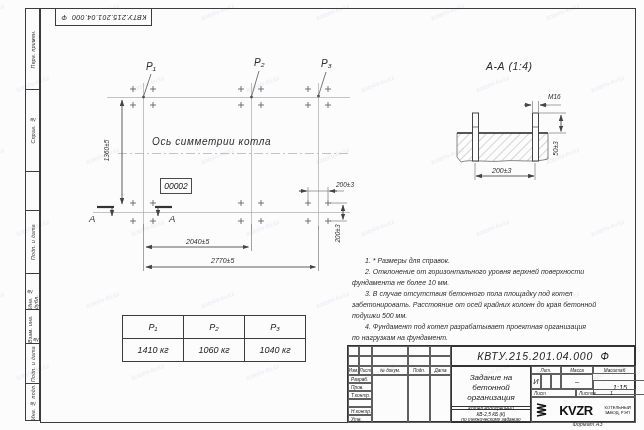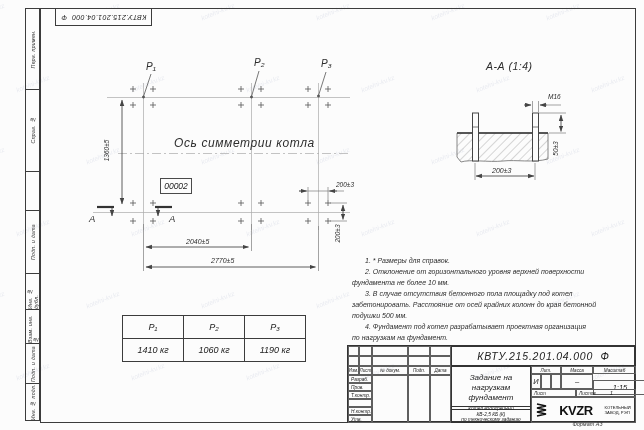--- a/index.html
+++ b/index.html
@@ -186,21 +186,21 @@
       <rect x="472.5" y="113" width="6" height="48" fill="#fcfcfc" stroke="#444" stroke-width="1"></rect>
       <rect x="532.5" y="113" width="6" height="48" fill="#fcfcfc" stroke="#444" stroke-width="1"></rect>
       <line x1="472.5" y1="127" x2="478.5" y2="127" stroke="#444" stroke-width="0.7"></line>
       <line x1="532.5" y1="127" x2="538.5" y2="127" stroke="#444" stroke-width="0.7"></line>
     </g>
   </svg>
 
   <div class="t" style="left:146px;top:61px;font-size:10px;">P₁</div>
   <div class="t" style="left:254px;top:57px;font-size:10px;">P₂</div>
   <div class="t" style="left:321px;top:58px;font-size:10px;">P₃</div>
-  <div class="t" style="left:174px;top:136px;font-size:12px;letter-spacing:.6px;">Ось симметрии котла</div>
+  <div class="t" style="left:152px;top:136px;font-size:10px;letter-spacing:.6px;">Ось симметрии котла</div>
   <div class="levelbox">
       <span>00002</span>
     </div>
   <div class="t rot" style="left:96px;top:147px;font-size:6.5px;">1360±5</div>
   <div class="t" style="left:186px;top:238px;font-size:7px;">2040±5</div>
   <div class="t" style="left:211px;top:257px;font-size:7px;">2770±5</div>
   <div class="t" style="left:336px;top:181px;font-size:6.5px;">200±3</div>
   <div class="t rot" style="left:328px;top:230px;font-size:6.5px;">200±3</div>
   <div class="t" style="left:89px;top:213px;font-size:9.5px;">А</div>
   <div class="t" style="left:169px;top:213px;font-size:9.5px;">А</div>
@@ -224,21 +224,21 @@
   <table class="loads">
     <tbody>
         <tr>
       <td>P₁</td>
       <td>P₂</td>
       <td>P₃</td>
     </tr>
     <tr>
       <td>1410 кг</td>
       <td>1060 кг</td>
-      <td>1190 кг</td>
+      <td>1040 кг</td>
     </tr>
   </tbody>
     </table>
 
   <div class="tb">
 
     <div class="c" style="left:0;top:0;width:11px;height:10px"></div>
     <div class="c" style="left:11px;top:0;width:13px;height:10px"></div>
     <div class="c" style="left:24px;top:0;width:36px;height:10px"></div>
     <div class="c" style="left:60px;top:0;width:22px;height:10px"></div>
@@ -262,22 +262,22 @@
     <div class="c start" style="left:0;top:45px;width:24px;height:8px;font-size:4.8px">Т.контр.</div>
     <div class="c start" style="left:0;top:53px;width:24px;height:8px;font-size:4.8px"></div>
     <div class="c start" style="left:0;top:61px;width:24px;height:8px;font-size:4.8px">Н.контр.</div>
     <div class="c start" style="left:0;top:69px;width:24px;height:8px;font-size:4.8px">Утв.</div>
     <div class="c" style="left:24px;top:29px;width:36px;height:48px"></div>
     <div class="c" style="left:60px;top:29px;width:22px;height:48px"></div>
     <div class="c" style="left:82px;top:29px;width:21px;height:48px"></div>
 
     <div class="c" style="left:103px;top:20px;width:80px;height:44px;flex-direction:column;font-size:8px;line-height:10px;border-width:1px;border-color:#333">
       <div>Задание на</div>
-      <div>нагрузкам</div>
-      <div>фундамент</div>
+      <div>бетонной</div>
+      <div>организация</div>
     </div>
 
     <div class="c" style="left:103px;top:60px;width:80px;height:17px;flex-direction:column;font-size:4.8px;line-height:5.5px;border-width:1px;border-color:#333">
       <div>Котел водогрейный</div>
       <div>КВ-2,5 КБ (К)</div>
       <div>по техническому заданию</div>
     </div>
 
     <div class="c" style="left:183px;top:20px;width:30px;height:8px;font-size:4.6px">Лит.</div>
     <div class="c" style="left:213px;top:20px;width:32px;height:8px;font-size:4.6px">Масса</div>

